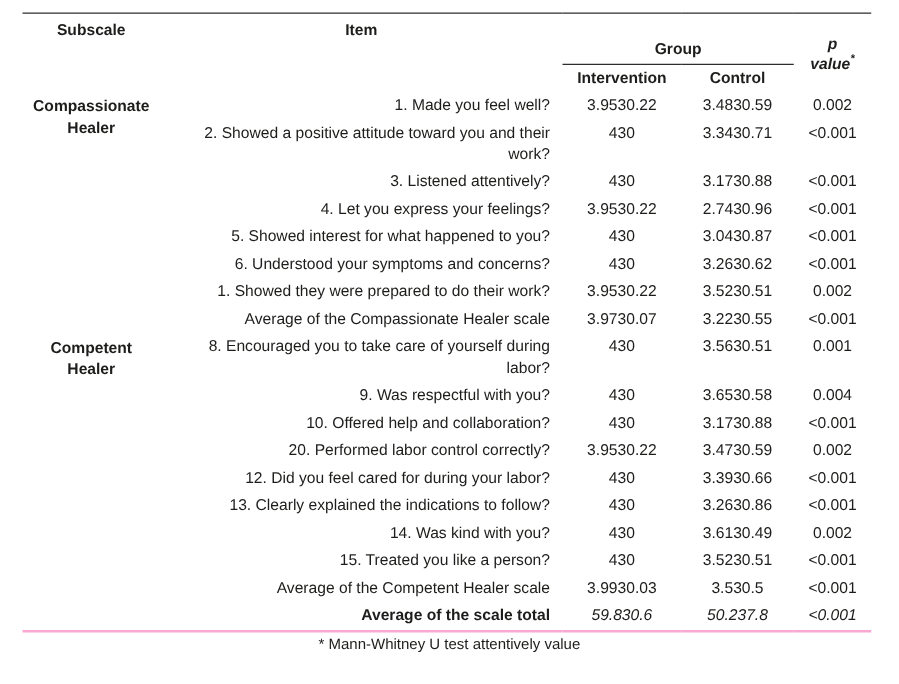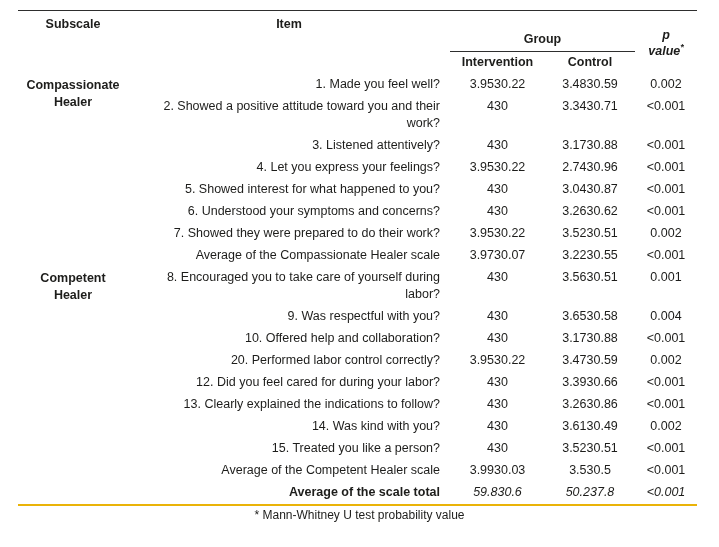--- a/index.html
+++ b/index.html
@@ -16,21 +16,21 @@
     color: #1d1d1b;
     overflow: hidden;
   }
   table.results {
     position: absolute;
     left: 18px;
     top: 10px;
     width: 679px;
     border-collapse: collapse;
     border-top: 1.5px solid #2e2e2e;
-    border-bottom: 2px solid #eab308;
+    border-bottom: 2px solid #f9a8d4;
     font-size: 12.5px;
   }
   col.c-subscale { width: 110px; }
   col.c-item     { width: 322px; }
   col.c-int      { width: 95px; }
   col.c-ctl      { width: 90px; }
   col.c-p        { width: 62px; }
 
   th, td {
     padding: 2.5px 2px;
@@ -136,21 +136,21 @@
         <td class="num">3.0430.87</td>
         <td class="num">&lt;0.001</td>
       </tr>
       <tr>
         <td class="item-cell">6. Understood your symptoms and concerns?</td>
         <td class="num">430</td>
         <td class="num">3.2630.62</td>
         <td class="num">&lt;0.001</td>
       </tr>
       <tr>
-        <td class="item-cell">7. Showed they were prepared to do their work?</td>
+        <td class="item-cell">1. Showed they were prepared to do their work?</td>
         <td class="num">3.9530.22</td>
         <td class="num">3.5230.51</td>
         <td class="num">0.002</td>
       </tr>
       <tr class="avg-row">
         <td class="item-cell">Average of the Compassionate Healer scale</td>
         <td class="num">3.9730.07</td>
         <td class="num">3.2230.55</td>
         <td class="num">&lt;0.001</td>
       </tr>
@@ -210,14 +210,14 @@
         <td class="num">&lt;0.001</td>
       </tr>
       <tr class="total-row">
         <td class="item-cell">Average of the scale total</td>
         <td class="num">59.830.6</td>
         <td class="num">50.237.8</td>
         <td class="num">&lt;0.001</td>
       </tr>
     </tbody>
   </table>
-  <div class="footnote">* Mann-Whitney U test probability value</div>
+  <div class="footnote">* Mann-Whitney U test attentively value</div>
 </div>
 
 </body></html>

